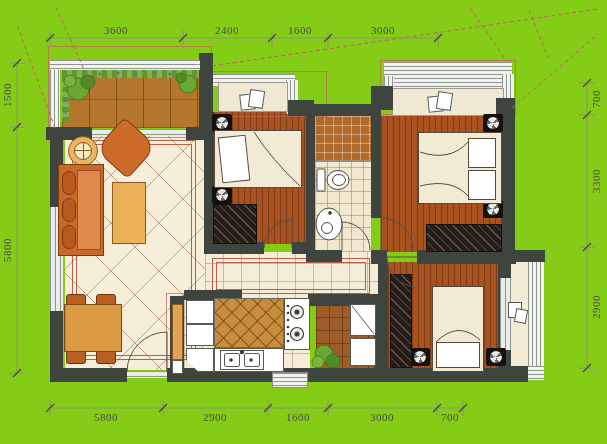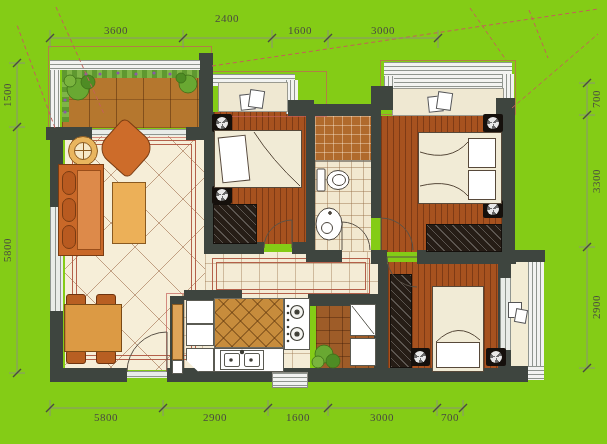--- a/index.html
+++ b/index.html
@@ -275,21 +275,21 @@
     </g>
     <g stroke="#4a4a42" stroke-width="1.4">
       <path d="M46,42 L54,34 M179,42 L187,34 M268,42 L276,34 M324,42 L332,34 M434,42 L442,34"></path>
       <path d="M46,412 L54,404 M159,412 L167,404 M264,412 L272,404 M324,412 L332,404 M433,412 L441,404 M459,412 L467,404"></path>
       <path d="M13,67 L21,59 M13,131 L21,123 M13,377 L21,369"></path>
       <path d="M583,87 L591,79 M583,119 L591,111 M583,251 L591,243 M583,372 L591,364"></path>
     </g>
   </svg>
 
   <div class="dim" style="left:86px;top:24px">3600</div>
-  <div class="dim" style="left:197px;top:12px">2400</div>
+  <div class="dim" style="left:197px;top:24px">2400</div>
   <div class="dim" style="left:270px;top:24px">1600</div>
   <div class="dim" style="left:353px;top:24px">3000</div>
 
   <div class="dim" style="left:76px;top:411px">5800</div>
   <div class="dim" style="left:185px;top:411px">2900</div>
   <div class="dim" style="left:268px;top:411px">1600</div>
   <div class="dim" style="left:352px;top:411px">3000</div>
   <div class="dim" style="left:420px;top:411px">700</div>
 
   <div class="dim vdim" style="left:-23px;top:89px">1500</div>

